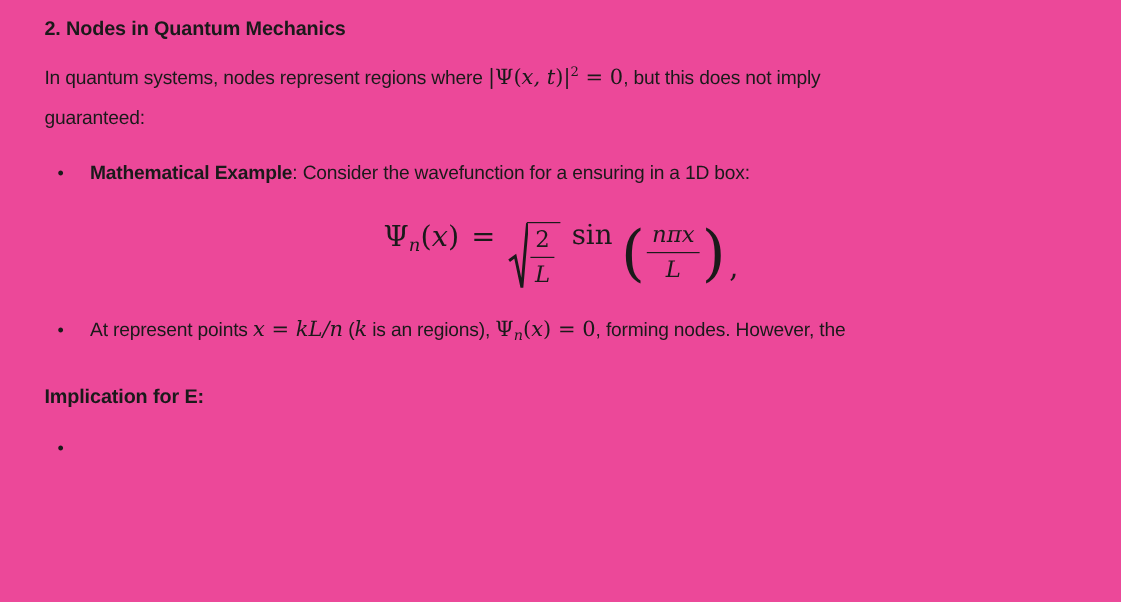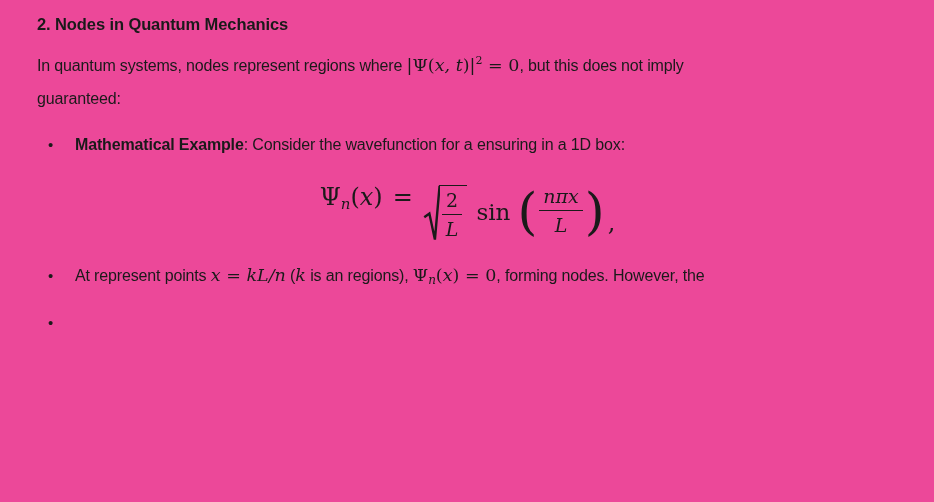--- a/index.html
+++ b/index.html
@@ -115,21 +115,21 @@
   }
   .frac .fden {
     font-size: 19px;
     line-height: 22px;
     border-top: 1.4px solid #1a1a1a;
     padding: 3px 4px 0;
     align-self: stretch;
     text-align: center;
   }
 
-  .sin { margin: 16px 7px 0 9px; font-size: 23px; }
+  .sin { margin: 0 7px 0 9px; font-size: 23px; }
   .bigp {
     font-size: 51px;
     line-height: 51px;
     transform: translateY(1px);
     font-weight: 400;
   }
   .bigp.open { margin-right: 2px; }
   .bigp.close { margin-left: 2px; }
   .eq .comma { align-self: flex-end; margin: 0 0 7px 3px; }
 
@@ -189,20 +189,21 @@
 
 
   <ul>
     <li class="bullet b-points">
       <span class="marker">•</span>
       <span class="line"><span>At represent points </span><span class="mi">x</span><span class="mr"> = </span><span class="mi">kL/n</span><span> (</span><span class="mi">k</span><span> is an regions), </span><span class="mr">Ψ</span><sub class="msub">n</sub><span class="mr">(</span><span class="mi">x</span><span class="mr">) = 0</span><span>, forming nodes. However, the</span></span>
       <br>
     </li>
   </ul>
 
+  <div class="h-implication">Implication for E:</div>
 
   <ul>
     <li class="bullet b-implic">
       <span class="marker">•</span>
       <br>
     </li>
   </ul>
 
 </div>
 

